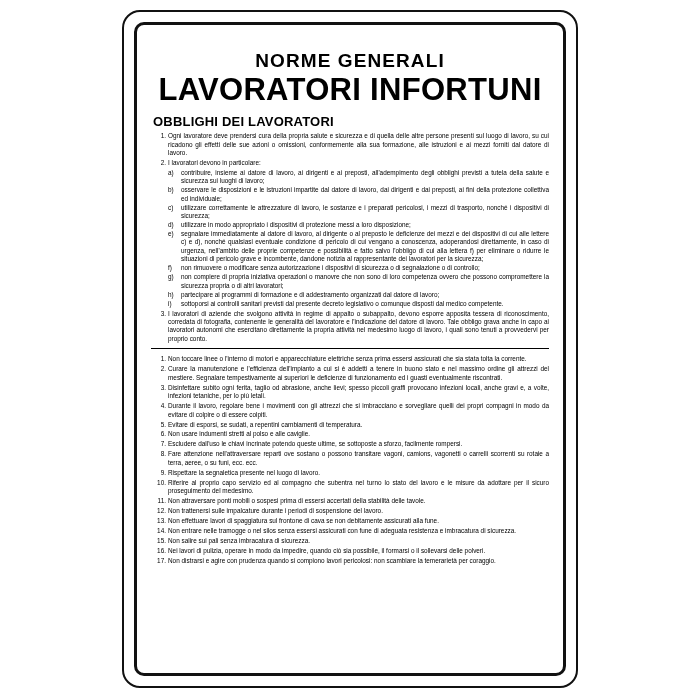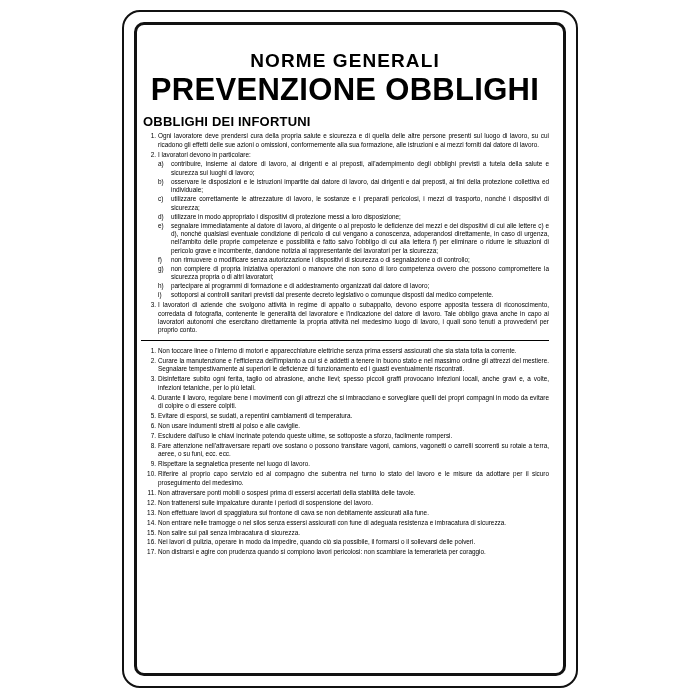--- a/index.html
+++ b/index.html
@@ -26,21 +26,21 @@
   }
   .sign-inner {
     position: absolute;
     left: 10px;
     top: 10px;
     right: 10px;
     bottom: 10px;
     border: 3px solid #111111;
     border-radius: 10px;
     box-sizing: border-box;
-    padding: 14px 14px 8px 4px;
+    padding: 14px 14px 8px 14px;
     overflow: hidden;
   }
   .title-small {
     text-align: center;
     font-size: 19px;
     font-weight: bold;
     letter-spacing: 1.1px;
     color: #000;
     margin: 12px 0 0 0;
     line-height: 1.05;
@@ -107,23 +107,23 @@
     text-align: left;
   }
 </style>
 </head>
 <body>
 
 <div class="sign-outer">
   <div class="sign-inner">
 
     <div class="title-small">NORME GENERALI</div>
-    <div class="title-big">PREVENZIONE OBBLIGHI</div>
-
-    <div class="section-heading">OBBLIGHI DEI INFORTUNI</div>
+    <div class="title-big">LAVORATORI INFORTUNI</div>
+
+    <div class="section-heading">OBBLIGHI DEI LAVORATORI</div>
 
     <div class="body-text">
       <ol class="num-list">
         <li>
           <span class="num">1.</span>
           <span>Ogni lavoratore deve prendersi cura della propria salute e sicurezza e di quella delle altre persone presenti sul luogo di lavoro, su cui ricadono gli effetti delle sue azioni o omissioni, conformemente alla sua formazione, alle istruzioni e ai mezzi forniti dal datore di lavoro.</span>
         </li>
         <li>
           <span class="num">2.</span>
           <span>I lavoratori devono in particolare:</span>

